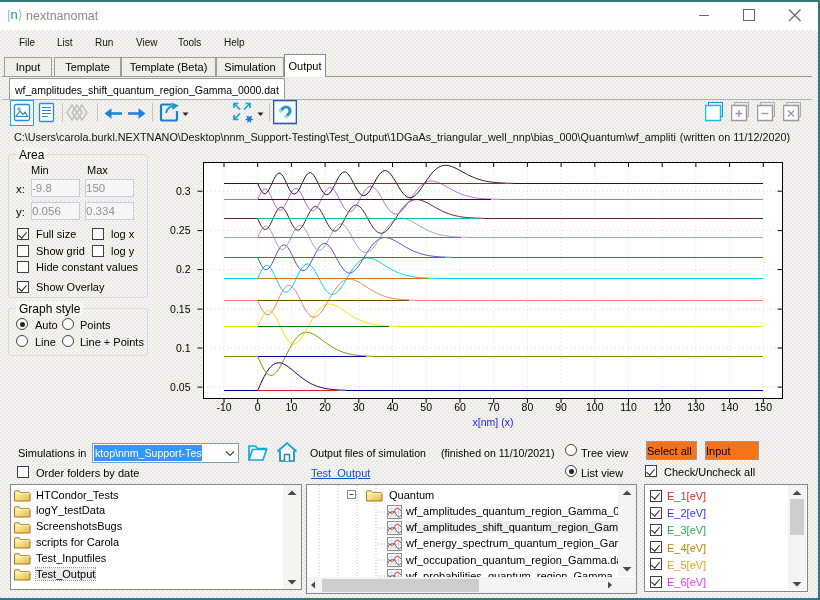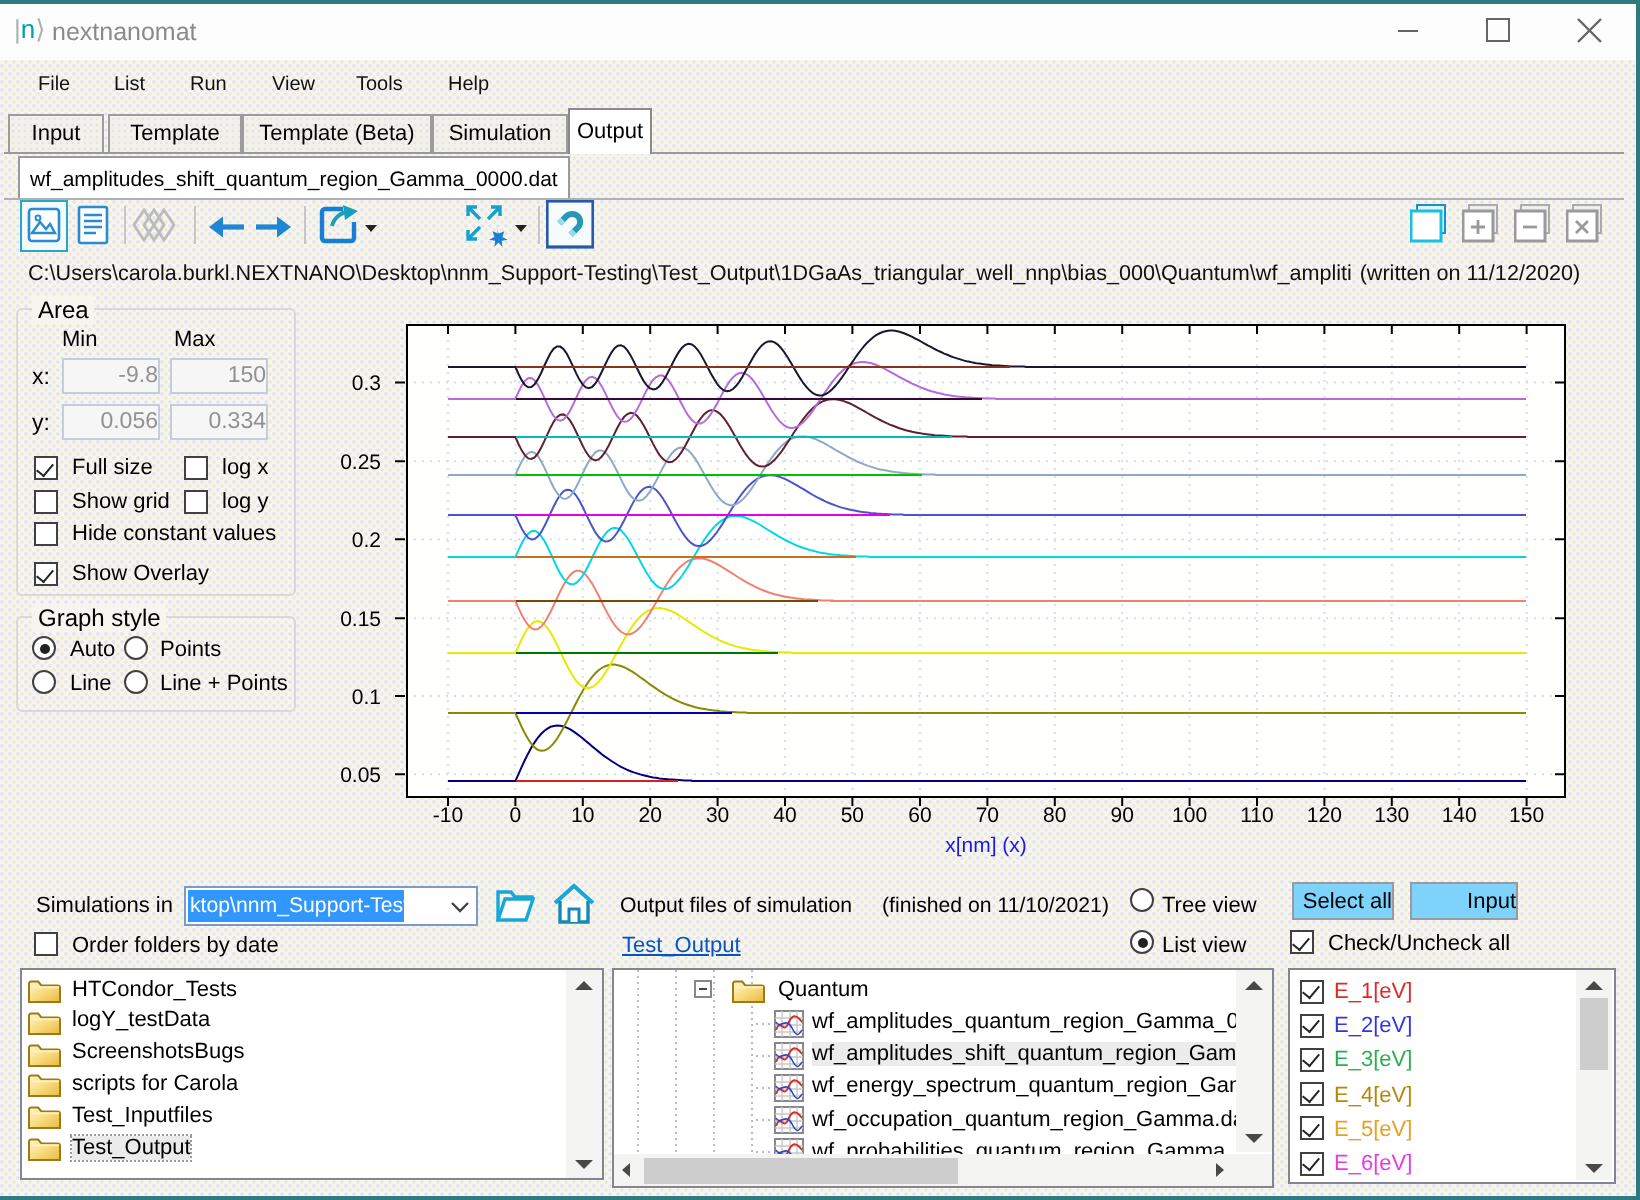--- a/index.html
+++ b/index.html
@@ -17,27 +17,27 @@
 .tab{position:absolute;top:57px;height:20px;border:1px solid #9c9c9c;background:#f1f0eb;background-image:radial-gradient(#e6e4dc 0.7px,transparent 0.8px);background-size:3px 3px;font-size:11px;text-align:center;padding-top:3px;border-bottom:none;white-space:nowrap}
 #tab-output{top:54px;height:23px;background:#fff;border-color:#8a8a8a;z-index:3;padding-top:5px}
 #tabline{position:absolute;left:2px;top:76px;width:810px;border-top:1px solid #9a9a9a}
 #filetab{position:absolute;left:9px;top:78px;width:276px;height:21px;background:#fff;border:1px solid #9a9a9a;border-bottom:none;font-size:10.5px;padding:5px 0 0 5px;z-index:3}
 #filetabline{position:absolute;left:2px;top:99px;width:810px;border-top:1px solid #b0b0b0}
 .tbico{position:absolute;top:100px}
 .tbsep{position:absolute;top:103px;width:1px;height:19px;background:#c5c5c5}
 #pathtxt{position:absolute;left:14px;top:131px;font-size:10.8px;color:#111;white-space:nowrap}
 .grp{position:absolute;border:1px solid #d8d8d8;border-radius:3px}
 .grplbl{position:absolute;background:#f6f5f0;padding:0 3px;font-size:12px}
-.ibox{position:absolute;width:49px;height:18px;border:1px solid #c5cdd8;background:#f6f6f6;color:#919191;font-size:11.5px;text-align:right;padding-top:2px}
+.ibox{position:absolute;width:49px;height:18px;border:1px solid #c5cdd8;background:#f6f6f6;color:#919191;font-size:11.5px;text-align:left;padding-top:2px}
 .cb{position:absolute;width:12px;height:12px;border:1px solid #404040;background:#fff}
 .cb.ck:after{content:"";position:absolute;left:2.2px;top:0.6px;width:4px;height:7px;border:solid #222;border-width:0 1.5px 1.5px 0;transform:rotate(40deg)}
 .rd{position:absolute;width:12px;height:12px;border:1px solid #404040;border-radius:50%;background:#fff}
 .rd.ck:after{content:"";position:absolute;left:2.5px;top:2.5px;width:5px;height:5px;border-radius:50%;background:#222}
 .lbl{position:absolute;font-size:11px;white-space:nowrap}
-.btn{position:absolute;height:20px;background:#7dd3fc;border:1px solid #9a9a9a;font-size:11px;text-align:right;padding-top:3px}
+.btn{position:absolute;height:20px;background:#f97316;border:1px solid #9a9a9a;font-size:11px;text-align:left;padding-top:3px}
 .lb{position:absolute;background:#fff;border:1px solid #82878f}
 .sb{position:absolute;background:#f4f4f2}
 .link{font-size:11px;color:#0a53be;text-decoration:underline}
 .li{position:absolute;font-size:11px;white-space:nowrap}
 </style></head><body>
 <div class="dots"></div>
 <div id="titlebar"></div>
 <div id="title-ico"><span style="color:#a8b4b4">|</span><span style="color:#00a0b4">n</span><span style="color:#a8b4b4">⟩</span></div>
 <div id="title-txt">nextnanomat</div>
 <div class="wbtn" style="left:680px"><svg width="46" height="30">

